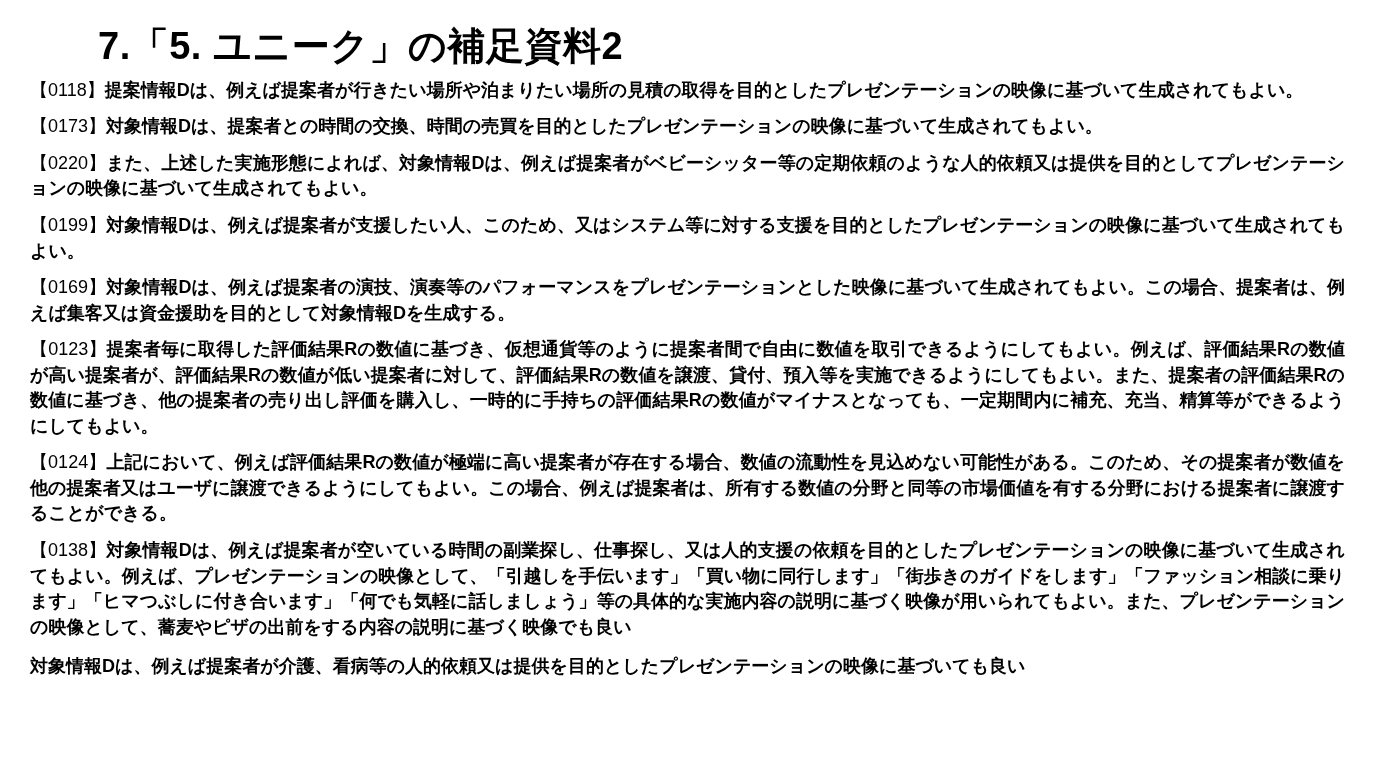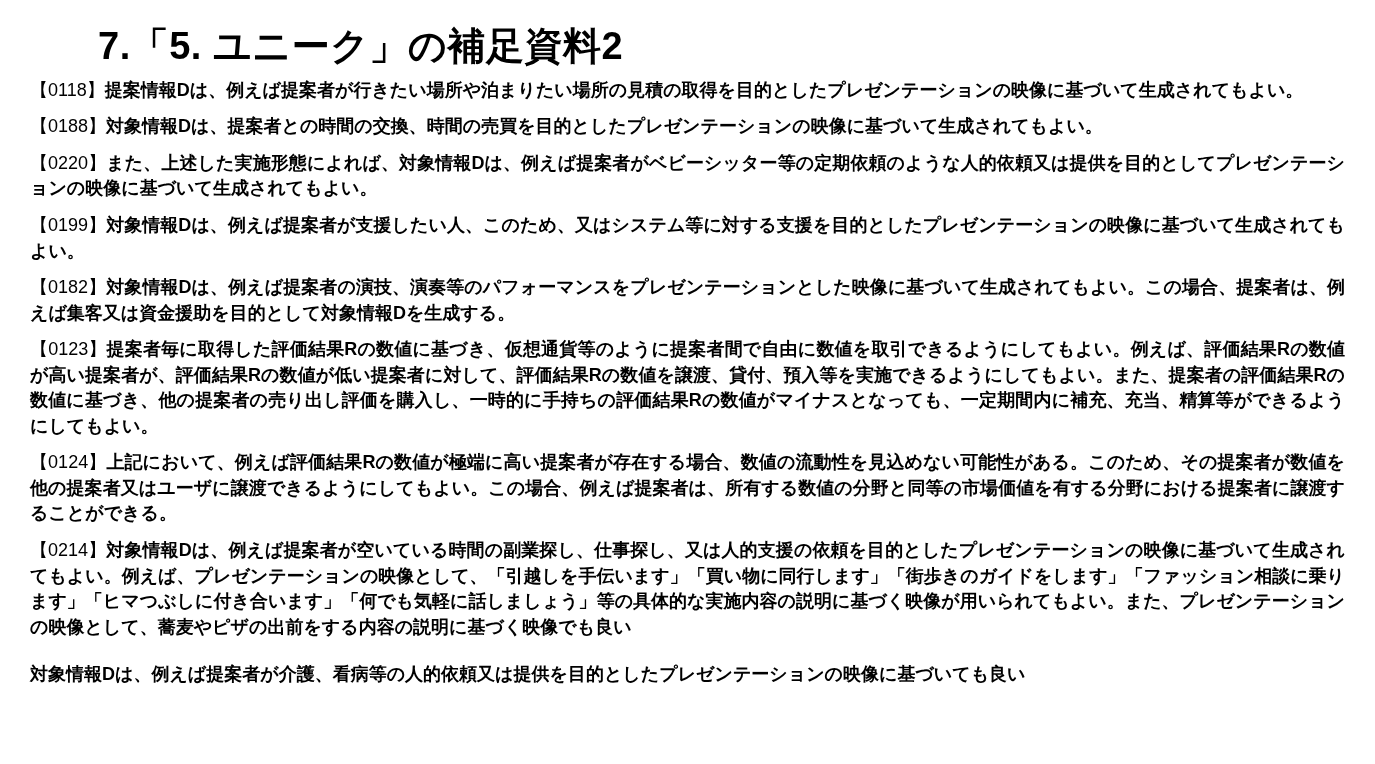--- a/index.html
+++ b/index.html
@@ -34,21 +34,21 @@
   }
   p.para {
     font-size: 18px;
     line-height: 1.42;
     margin: 0 0 11px 0;
     text-align: justify;
     text-justify: inter-ideograph;
     font-weight: normal;
   }
   p.para.last {
-    margin-top: 22px;
+    margin-top: 14px;
     margin-bottom: 0;
   }
   
   .tag {
     font-weight: normal;
   }
   .rest {
     font-weight: bold;
   }
 </style>
@@ -59,45 +59,45 @@
 
   <h1 class="slide-title">7.「5. ユニーク」の補足資料2</h1>
 
   <div class="body-block">
 
     <p class="para">
       <span class="tag">【0118】</span><span class="rest">提案情報Dは、例えば提案者が行きたい場所や泊まりたい場所の見積の取得を目的としたプレゼンテーションの映像に基づいて生成されてもよい。</span>
     </p>
 
     <p class="para">
-      <span class="tag">【0188】</span><span class="rest">対象情報Dは、提案者との時間の交換、時間の売買を目的としたプレゼンテーションの映像に基づいて生成されてもよい。</span>
+      <span class="tag">【0173】</span><span class="rest">対象情報Dは、提案者との時間の交換、時間の売買を目的としたプレゼンテーションの映像に基づいて生成されてもよい。</span>
     </p>
 
     <p class="para">
       <span class="tag">【0220】</span><span class="rest">また、上述した実施形態によれば、対象情報Dは、例えば提案者がベビーシッター等の定期依頼のような人的依頼又は提供を目的としてプレゼンテーションの映像に基づいて生成されてもよい。</span>
     </p>
 
     <p class="para">
       <span class="tag">【0199】</span><span class="rest">対象情報Dは、例えば提案者が支援したい人、このため、又はシステム等に対する支援を目的としたプレゼンテーションの映像に基づいて生成されてもよい。</span>
     </p>
 
     <p class="para">
-      <span class="tag">【0182】</span><span class="rest">対象情報Dは、例えば提案者の演技、演奏等のパフォーマンスをプレゼンテーションとした映像に基づいて生成されてもよい。この場合、提案者は、例えば集客又は資金援助を目的として対象情報Dを生成する。</span>
+      <span class="tag">【0169】</span><span class="rest">対象情報Dは、例えば提案者の演技、演奏等のパフォーマンスをプレゼンテーションとした映像に基づいて生成されてもよい。この場合、提案者は、例えば集客又は資金援助を目的として対象情報Dを生成する。</span>
     </p>
 
     <p class="para">
       <span class="tag">【0123】</span><span class="rest">提案者毎に取得した評価結果Rの数値に基づき、仮想通貨等のように提案者間で自由に数値を取引できるようにしてもよい。例えば、評価結果Rの数値が高い提案者が、評価結果Rの数値が低い提案者に対して、評価結果Rの数値を譲渡、貸付、預入等を実施できるようにしてもよい。また、提案者の評価結果Rの数値に基づき、他の提案者の売り出し評価を購入し、一時的に手持ちの評価結果Rの数値がマイナスとなっても、一定期間内に補充、充当、精算等ができるようにしてもよい。</span>
     </p>
 
     <p class="para">
       <span class="tag">【0124】</span><span class="rest">上記において、例えば評価結果Rの数値が極端に高い提案者が存在する場合、数値の流動性を見込めない可能性がある。このため、その提案者が数値を他の提案者又はユーザに譲渡できるようにしてもよい。この場合、例えば提案者は、所有する数値の分野と同等の市場価値を有する分野における提案者に譲渡することができる。</span>
     </p>
 
     <p class="para">
-      <span class="tag">【0214】</span><span class="rest">対象情報Dは、例えば提案者が空いている時間の副業探し、仕事探し、又は人的支援の依頼を目的としたプレゼンテーションの映像に基づいて生成されてもよい。例えば、プレゼンテーションの映像として、「引越しを手伝います」「買い物に同行します」「街歩きのガイドをします」「ファッション相談に乗ります」「ヒマつぶしに付き合います」「何でも気軽に話しましょう」等の具体的な実施内容の説明に基づく映像が用いられてもよい。また、プレゼンテーションの映像として、蕎麦やピザの出前をする内容の説明に基づく映像でも良い</span>
+      <span class="tag">【0138】</span><span class="rest">対象情報Dは、例えば提案者が空いている時間の副業探し、仕事探し、又は人的支援の依頼を目的としたプレゼンテーションの映像に基づいて生成されてもよい。例えば、プレゼンテーションの映像として、「引越しを手伝います」「買い物に同行します」「街歩きのガイドをします」「ファッション相談に乗ります」「ヒマつぶしに付き合います」「何でも気軽に話しましょう」等の具体的な実施内容の説明に基づく映像が用いられてもよい。また、プレゼンテーションの映像として、蕎麦やピザの出前をする内容の説明に基づく映像でも良い</span>
     </p>
 
     <p class="para last">
       <span class="tag"></span><span class="rest">対象情報Dは、例えば提案者が介護、看病等の人的依頼又は提供を目的としたプレゼンテーションの映像に基づいても良い</span>
     </p>
 
   </div>
 </div>
 
 </body></html>

